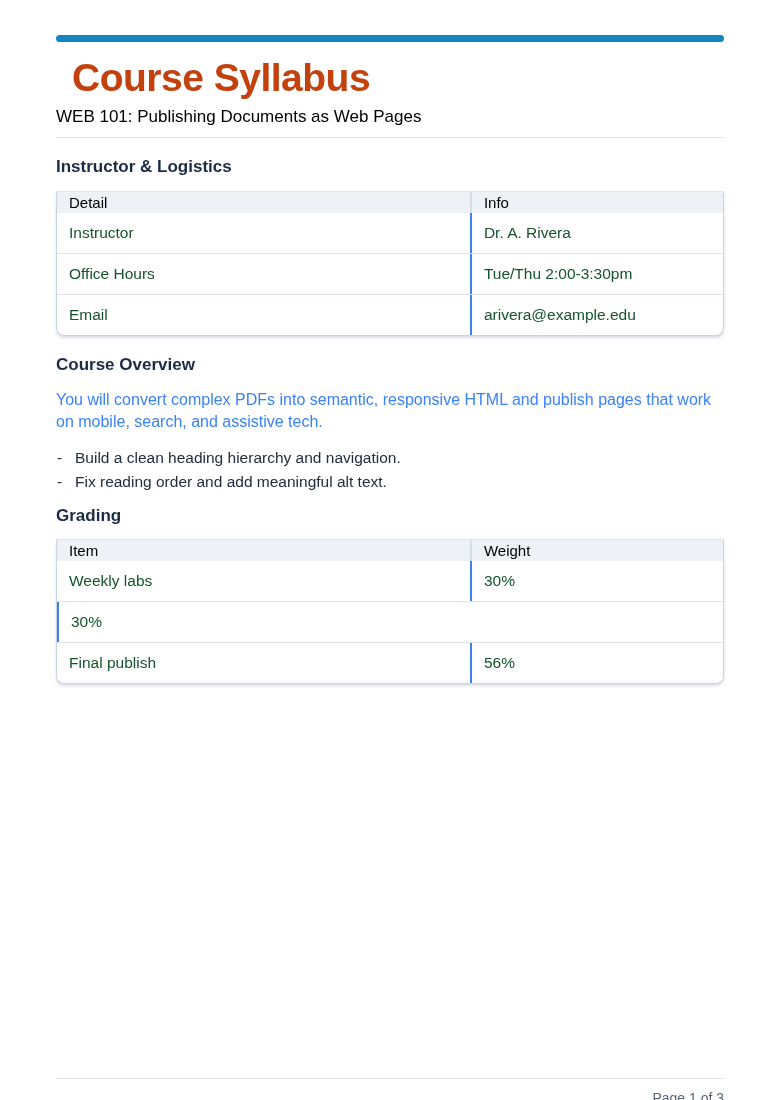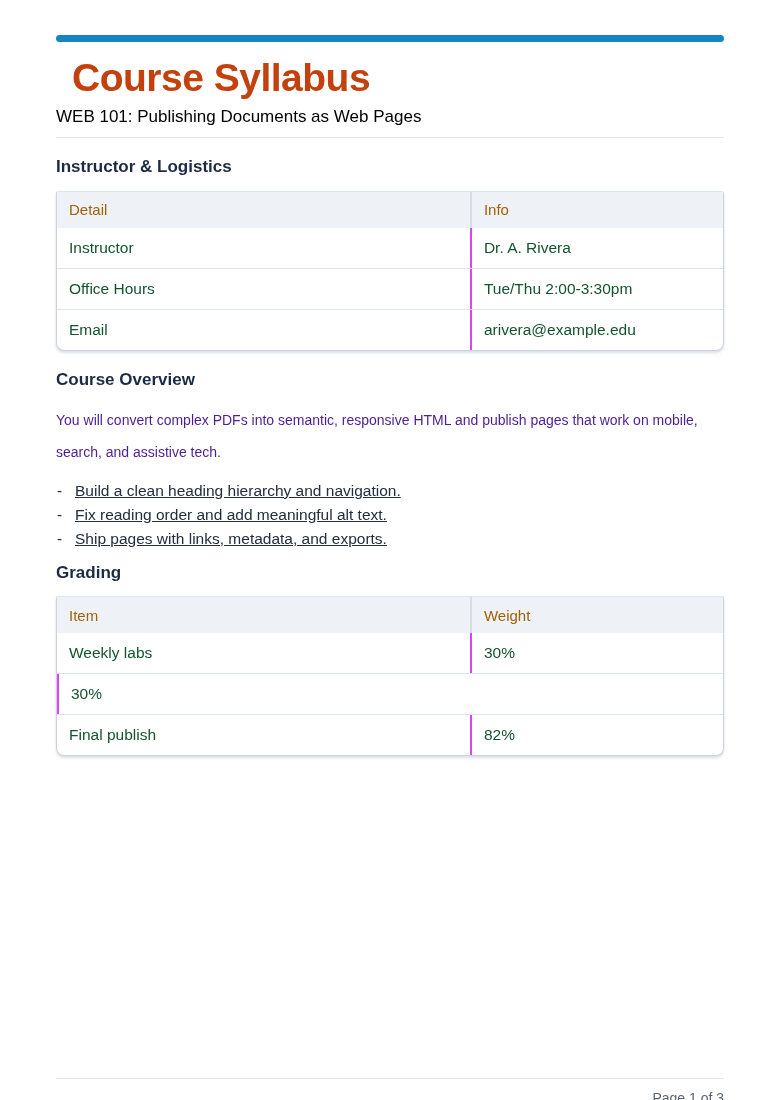--- a/index.html
+++ b/index.html
@@ -66,57 +66,56 @@
     background: #ffffff;
   }
   .tr {
     display: grid;
     grid-template-columns: 62% 38%;
   }
   .tr.head {
     background: #eef1f6;
   }
   .tr.head .cell {
-    height: 36px;
+    height: 21px;
     font-size: 15px;
-    color: #a16207;
+    color: #000000;
   }
   .tr.body-row { border-top: 1px solid #dfe4ec; }
   .tr.head + .tr.body-row { border-top: none; }
   .cell {
     height: 40px;
     display: flex;
     align-items: center;
     padding: 0 12px;
     font-size: 15.5px;
     color: #14532d;
     box-sizing: border-box;
   }
-  .cell.col2 { border-left: 2px solid #d946ef; }
+  .cell.col2 { border-left: 2px solid #3b82f6; }
   .tr.head .cell.col2 { border-left: 2px solid #d6dde7; }
   .para {
     margin-top: 9px;
-    font-size: 14px;
-    line-height: 32px;
-    color: #4c1d95;
+    font-size: 16px;
+    line-height: 22px;
+    color: #3b82f6;
     max-width: 668px;
   }
   .bullets {
     list-style: none;
     margin: 12px 0 0 0;
     padding: 0;
   }
   .bullets li {
     position: relative;
     padding-left: 19px;
     font-size: 15.5px;
     line-height: 18px;
     margin-bottom: 6px;
     color: #232d3e;
-    text-decoration: underline;
   }
   .bullets li::before {
     content: "-";
     position: absolute;
     left: 1px;
     top: 0;
     color: #232d3e;
   }
   .footer {
     position: absolute;
@@ -166,40 +165,39 @@
       <div class="cell col2">arivera@example.edu</div>
     </div>
   </div>
 
   <h2 class="section-heading h-overview">Course Overview</h2>
   <p class="para">You will convert complex PDFs into semantic, responsive HTML and publish pages that work on mobile, search, and assistive tech.</p>
 
   <ul class="bullets">
     <li>Build a clean heading hierarchy and navigation.</li>
     <li>Fix reading order and add meaningful alt text.</li>
-    <li>Ship pages with links, metadata, and exports.</li>
   </ul>
 
   <h2 class="section-heading h-grading">Grading</h2>
 
   <div class="tbl">
     <div class="tr head">
       <div class="cell col1">Item</div>
       <div class="cell col2">Weight</div>
     </div>
     <div class="tr body-row">
       <div class="cell col1">Weekly labs</div>
       <div class="cell col2">30%</div>
     </div>
     <div class="tr body-row">
       <div class="cell col2">30%</div>
     </div>
     <div class="tr body-row">
       <div class="cell col1">Final publish</div>
-      <div class="cell col2">82%</div>
+      <div class="cell col2">56%</div>
     </div>
   </div>
 
   <div class="footer">
     <div class="footer-line"></div>
     <div class="footer-text">Page 1 of 3</div>
   </div>
 
 </div>
 

